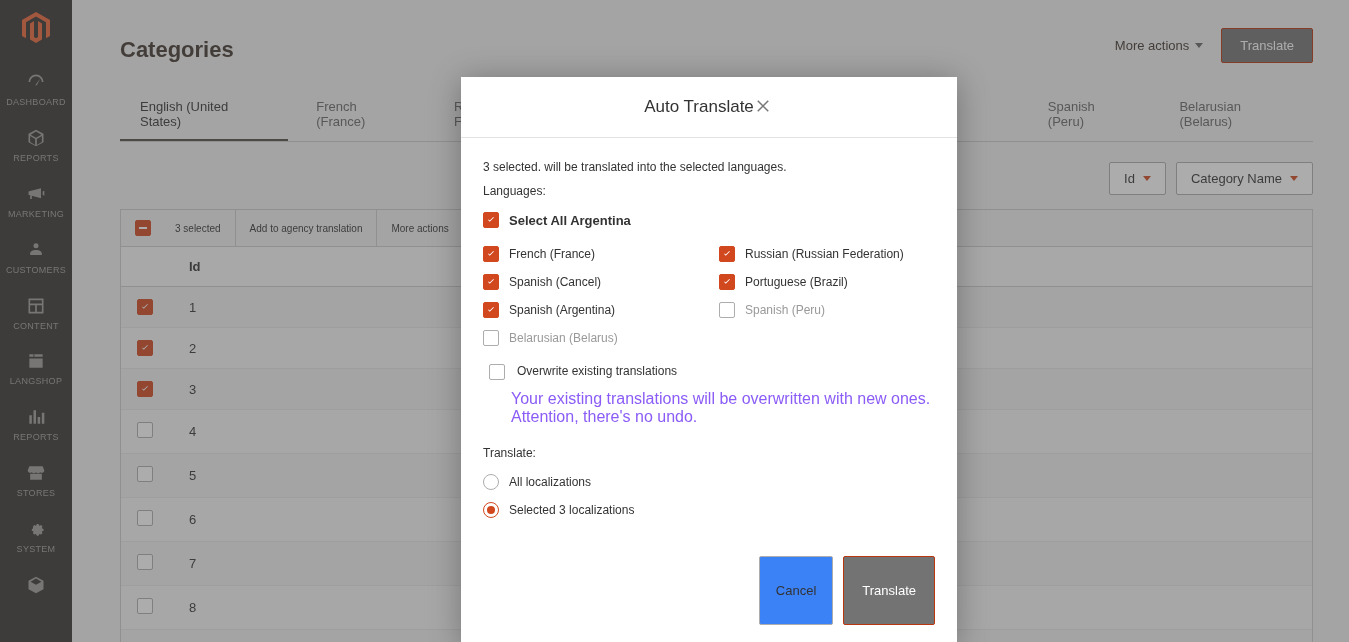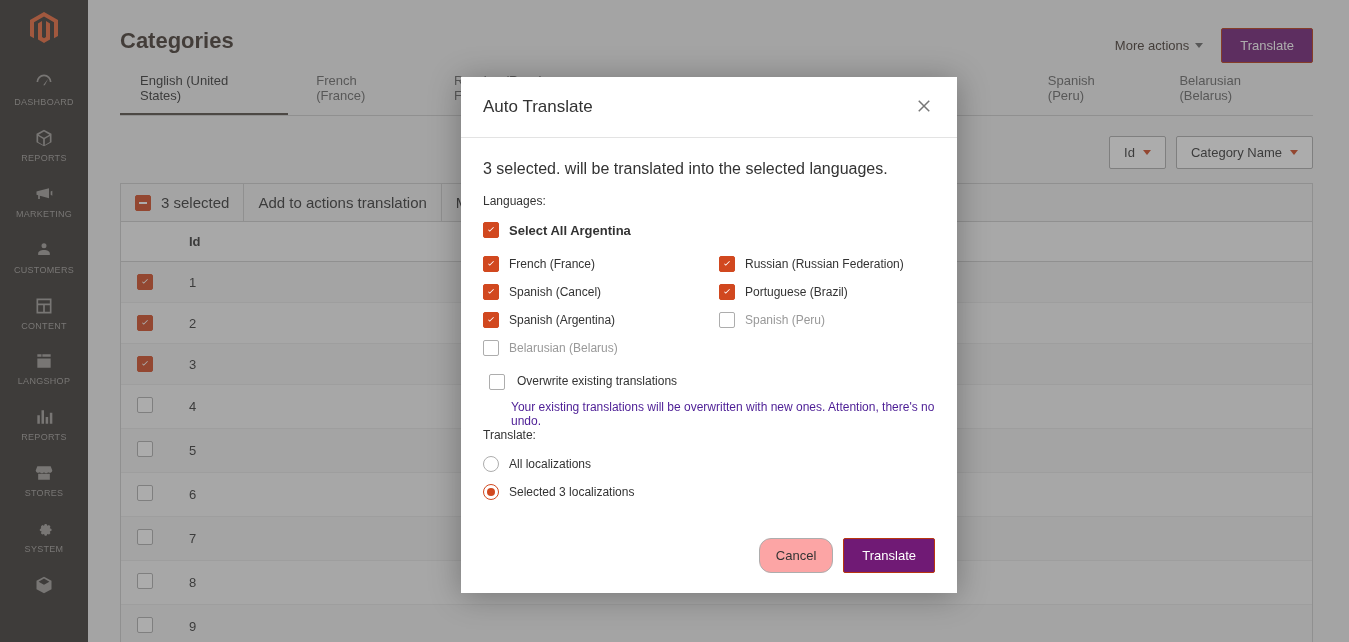--- a/index.html
+++ b/index.html
@@ -1,72 +1,72 @@
 <!DOCTYPE html>
 <html><head>
 <meta charset="utf-8">
 <style>
 *{box-sizing:border-box;margin:0;padding:0;font-family:'Helvetica Neue',Helvetica,Arial,sans-serif}
 body{width:1349px;height:642px;background:#f1f1f1;overflow:hidden;position:relative;font-size:13px;color:#333}
-.sidebar{position:absolute;left:0;top:0;width:88px;height:642px;background:#373330;display:flex;flex-direction:column;align-items:center;padding-top:12px}
+.sidebar{position:absolute;left:0;top:0;width:72px;height:642px;background:#373330;display:flex;flex-direction:column;align-items:center;padding-top:12px}
 .logo{width:32px;height:32px;margin-bottom:18px}
 .logo svg{width:32px;height:32px}
 .nav-item{display:flex;flex-direction:column;align-items:center;color:#a09d99;font-size:9px;letter-spacing:.3px;padding:10px 2px;cursor:pointer;width:100%;text-align:center}
 .nav-item svg{width:20px;height:20px;margin-bottom:6px;fill:#a09d99}
 .nav-item span{line-height:1.1}
 .main{position:absolute;left:72px;top:0;right:0;height:642px;padding:28px 36px 0 48px}
-.page-head{display:flex;justify-content:space-between;align-items:flex-start;}
+.page-head{display:flex;justify-content:space-between;align-items:flex-end;margin-bottom:26px}
 .page-title{font-size:22px;font-weight:600;color:#41362f}
 .head-actions{display:flex;align-items:center;gap:18px}
 .more-actions{color:#41362f;font-size:13px;cursor:pointer;display:flex;align-items:center;gap:6px}
-.btn-primary{background:#701a75;border:1px solid #b9360f;color:#fff;padding:9px 18px;font-size:13px;border-radius:2px;cursor:pointer}
+.btn-primary{background:#737373;border:1px solid #b9360f;color:#fff;padding:9px 18px;font-size:13px;border-radius:2px;cursor:pointer}
 .tabs{display:flex;border-bottom:1px solid #ccc;gap:8px}
 .tab{padding:10px 20px;color:#666;font-size:13px;cursor:pointer}
 .tab.active{color:#333;border-bottom:2px solid #514943;font-weight:500}
 .filters{display:flex;justify-content:flex-end;gap:10px;margin:20px 0 14px}
 .filter-btn{border:1px solid #adadad;background:#fff;padding:8px 14px;font-size:13px;color:#333;cursor:pointer;display:flex;align-items:center;gap:8px;border-radius:2px}
 .table-wrap{border:1px solid #ccc}
 .toolbar{display:flex;border-bottom:1px solid #ccc}
-.tb-cell{border-right:1px solid #ccc;padding:10px 14px;font-size:15px;display:flex;align-items:center;gap:10px}
+.tb-cell{border-right:1px solid #ccc;padding:10px 14px;font-size:10px;display:flex;align-items:center;gap:24px}
 .cb{width:16px;height:16px;border:1px solid #adadad;border-radius:2px;background:#fff;display:inline-flex;align-items:center;justify-content:center;cursor:pointer;flex-shrink:0}
 .cb.checked{background:#d1481f;border-color:#d1481f}
 .cb.indet{background:#d1481f;border-color:#d1481f}
 .cb svg{width:10px;height:10px;fill:#fff}
 .thead{display:flex;background:#f8f8f8;border-bottom:1px solid #ccc}
 .th{padding:12px 20px;font-weight:600;font-size:13px}
 .th.cb-col{width:48px;padding:12px 16px}
 .row{display:flex;border-bottom:1px solid #e5e5e5;align-items:center}
 .row:nth-child(even){background:#f6f6f6}
 .td{padding:12px 20px;font-size:13px}
 .td.cb-col{width:48px;padding:12px 16px}
 .caret{width:0;height:0;border-left:4px solid transparent;border-right:4px solid transparent;border-top:5px solid #666;display:inline-block}
 .caret.orange{border-top-color:#d1481f}
 .overlay{position:absolute;inset:0;background:rgba(70,70,70,.45);z-index:100}
 .modal{position:absolute;left:461px;top:77px;width:496px;background:#fff;box-shadow:0 3px 30px rgba(0,0,0,.3);z-index:101}
-.modal-head{display:flex;justify-content:space-between;align-items:center;padding:20px 22px;border-bottom:1px solid #e3e3e3}
+.modal-head{display:flex;justify-content:center;align-items:center;padding:20px 22px;border-bottom:1px solid #e3e3e3}
 .modal-title{font-size:17px;color:#333}
 .close-x{cursor:pointer;width:20px;height:20px;color:#777}
 .close-x svg{width:18px;height:18px;stroke:#777;fill:none;stroke-width:2}
 .modal-body{padding:22px 22px 10px}
-.info-line{font-size:16px;color:#333;margin-bottom:16px}
+.info-line{font-size:12px;color:#333;margin-bottom:10px}
 .sec-label{font-size:12px;color:#333;margin-bottom:14px}
 .sel-all{display:flex;align-items:center;gap:10px;font-size:13px;font-weight:600;margin-bottom:18px}
 .lang-cols{display:flex;gap:20px;margin-bottom:18px}
 .lang-col{flex:1;display:flex;flex-direction:column;gap:12px}
 .lang-row{display:flex;align-items:center;gap:10px;font-size:12px}
 .lang-row.dim{color:#999}
 .overwrite{display:flex;align-items:flex-start;gap:12px;margin:8px 6px 6px}
 .ow-title{font-size:12px;color:#333;margin-bottom:6px}
-.ow-desc{font-size:12px;color:#4c1d95;margin-left:28px;}
+.ow-desc{font-size:16px;color:#8b5cf6;margin-left:28px;margin-bottom:20px}
 .radio{width:16px;height:16px;border:1px solid #adadad;border-radius:50%;background:#fff;display:inline-flex;align-items:center;justify-content:center;cursor:pointer;flex-shrink:0}
 .radio.checked{border-color:#d1481f}
 .radio.checked .dot{width:8px;height:8px;border-radius:50%;background:#d1481f}
 .opt-row{display:flex;align-items:center;gap:10px;font-size:12px;margin-bottom:12px}
 .modal-foot{display:flex;justify-content:flex-end;gap:10px;padding:16px 22px 20px}
-.btn-sec{background:#fca5a5;border:1px solid #adadad;color:#333;padding:9px 16px;font-size:13px;border-radius:12px;cursor:pointer}
+.btn-sec{background:#3b82f6;border:1px solid #adadad;color:#333;padding:26px 16px;font-size:13px;border-radius:2px;cursor:pointer}
 .minus{width:8px;height:2px;background:#fff}
 </style>
 </head>
 <body>
 
 <div class="sidebar">
   <div class="logo">
     <svg viewBox="0 0 32 32">
         <path fill="#ec6737" d="M16 0 2 8v16l4 2.3V10.3L16 4.6l10 5.7v16l4-2.3V8L16 0zm-2 9.1-4 2.3v16l4 2.3 2 1.2 2-1.2 4-2.3v-16l-4-2.3v16l-2 1.2-2-1.2v-16z"></path>
       </svg>
@@ -165,21 +165,21 @@
 
   <div class="table-wrap">
     <div class="toolbar">
       <div class="tb-cell">
         <span class="cb indet">
             <span class="minus"></span>
           </span>
         <span>3 selected</span>
       </div>
       <div class="tb-cell">
-          <span>Add to actions translation</span>
+          <span>Add to agency translation</span>
         </div>
       <div class="tb-cell">
           <span>More actions</span>
         </div>
     </div>
     <div class="thead">
       <div class="th cb-col"></div>
       <div class="th">Id</div>
     </div>
     <div id="rows">

